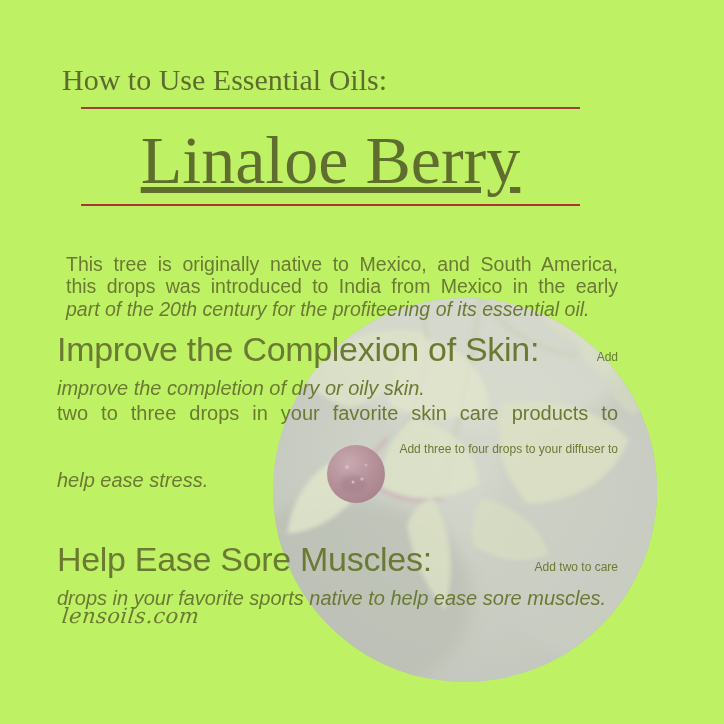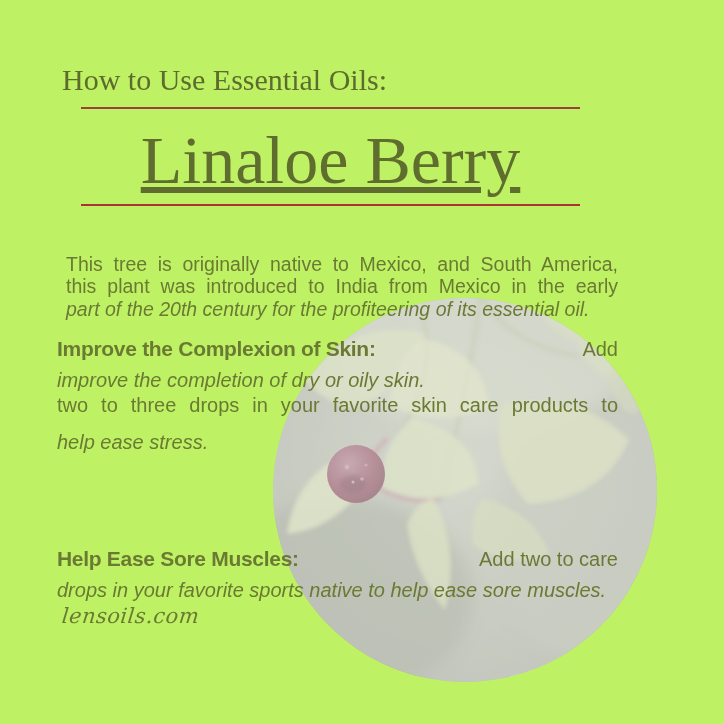--- a/index.html
+++ b/index.html
@@ -31,22 +31,22 @@
   }
   .jline { text-align:justify; text-align-last:justify; }
   .jline.last { text-align-last:auto;font-style:italic; }
   .section {
     position:absolute; left:57px; width:561px; color:#6b7a33;
     font:400 20px/24.5px "Liberation Sans", sans-serif;
   }
   .sec1 { top:330px; } .sec2 { top:430px; } .sec3 { top:520px;margin-top:20px; }
   .lead { text-align:justify; text-align-last:justify; line-height:38px; white-space:nowrap; display:flex; justify-content:space-between; align-items:baseline; }
   .lead .gap { flex:1 1 auto; }
-  .sec-h { font-size:21px; letter-spacing:-0.3px;font-weight:bold; }
-  .sec-run { font-size:20px; }
+  .sec-h { font-size:34px; letter-spacing:-0.3px; }
+  .sec-run { font-size:12px; }
   .footer {
     position:absolute; left:62px; top:604px;
     font:italic 400 21px/24px "DejaVu Serif", serif; color:#6b7a33;
     letter-spacing:0.5px; transform:skewX(-6deg);
   }
 </style>
 </head>
 <body>
 
 <div class="canvas">
@@ -113,37 +113,38 @@
     </svg>
   </div>
 
   <div class="eyebrow">How to Use Essential Oils:</div>
   <div class="rule rule-top"></div>
   <div class="main-title">Linaloe Berry</div>
   <div class="rule rule-bottom"></div>
 
   <div class="intro">
     <div class="jline">This tree is originally native to Mexico, and South America,</div>
-    <div class="jline">this plant was introduced to India from Mexico in the early</div>
+    <div class="jline">this drops was introduced to India from Mexico in the early</div>
     <div class="jline last">part of the 20th century for the profiteering of its essential oil.</div>
   </div>
 
   <div class="section sec1">
     <div class="lead">
       <span class="sec-h">Improve the Complexion of Skin:</span>
       <span class="gap"></span>
       <span class="sec-run">Add</span>
     </div>
     <div class="jline last">improve the completion of dry or oily skin.</div>
     <div class="jline">two to three drops in your favorite skin care products to</div>
   </div>
 
   <div class="section sec2">
     <div class="lead">
       <span class="gap"></span>
+      <span class="sec-run">Add three to four drops to your diffuser to</span>
     </div>
     <div class="jline last">help ease stress.</div>
   </div>
 
   <div class="section sec3">
     <div class="lead">
       <span class="sec-h">Help Ease Sore Muscles:</span>
       <span class="gap"></span>
       <span class="sec-run">Add two to care</span>
     </div>

